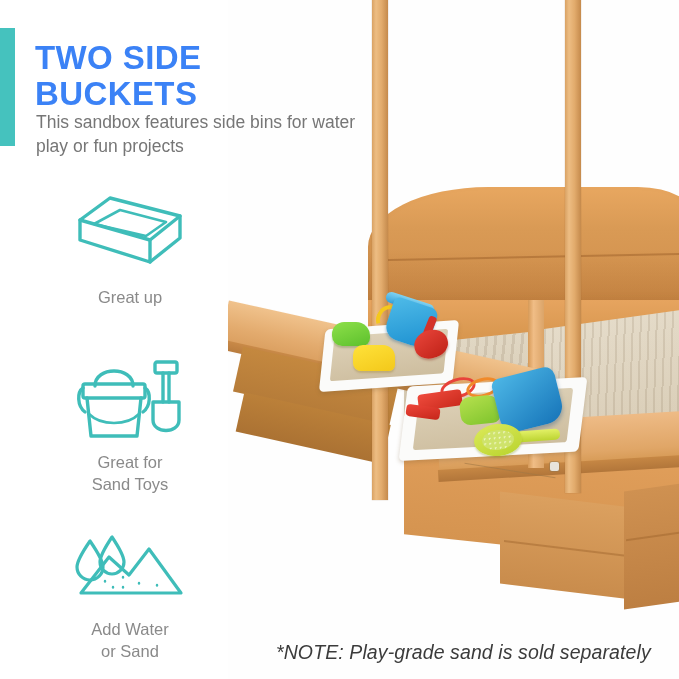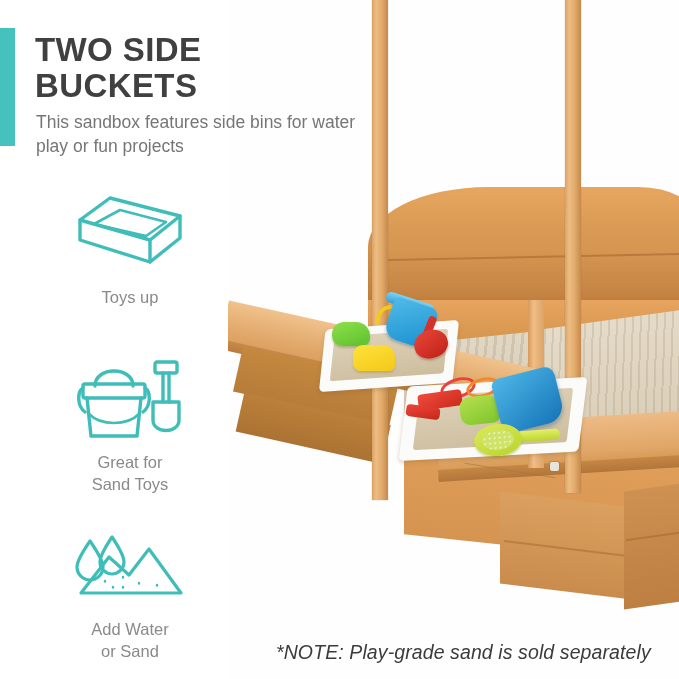--- a/index.html
+++ b/index.html
@@ -239,22 +239,22 @@
   .wire{
     position:absolute;left:236px;top:470px;width:92px;height:1px;
     background:rgba(160,120,70,.6);transform:rotate(9deg);
   }
 
   
   .accent-bar{
     position:absolute;left:0;top:28px;width:15px;height:118px;background:#45c2be;
   }
   .headline{
-    position:absolute;left:35px;top:32px;width:200px;
-    color:#404040;font-size:33px;line-height:36px;font-weight:bold;
+    position:absolute;left:35px;top:40px;width:200px;
+    color:#3b82f6;font-size:33px;line-height:36px;font-weight:bold;
     letter-spacing:.4px;
   }
   .subhead{
     position:absolute;left:36px;top:110px;width:320px;
     color:#767676;font-size:17.5px;line-height:24px;font-weight:normal;
   }
 
   .feature{position:absolute;left:30px;width:200px;text-align:center;}
   .feature .ico{height:92px;display:flex;align-items:center;justify-content:center;}
   .feature .cap{
@@ -351,21 +351,21 @@
   <div class="feature f1">
     <div class="ico">
       <svg width="108" height="84" viewBox="0 0 108 84" fill="none" stroke="#3fbdb9" stroke-width="3.4" stroke-linejoin="round" stroke-linecap="round">
         <path d="M4 26 L34 4 L104 22 L74 46 Z"></path>
         <path d="M4 26 L4 46 L74 68 L74 46"></path>
         <path d="M104 22 L104 44 L74 68"></path>
         <path d="M18 30 L44 16 L90 28 L70 42 Z" stroke-width="2.6"></path>
       </svg>
     </div>
     <div class="cap">
-      <div>Toys up</div>
+      <div>Great up</div>
     </div>
   </div>
 
   <div class="feature f2">
     <div class="ico">
       <svg width="110" height="86" viewBox="0 0 110 86" fill="none" stroke="#3fbdb9" stroke-width="3.4" stroke-linejoin="round" stroke-linecap="round">
 
         <path d="M20 28 C20 8, 58 8, 58 28"></path>
 
         <rect x="8" y="26" width="62" height="14" rx="2"></rect>

